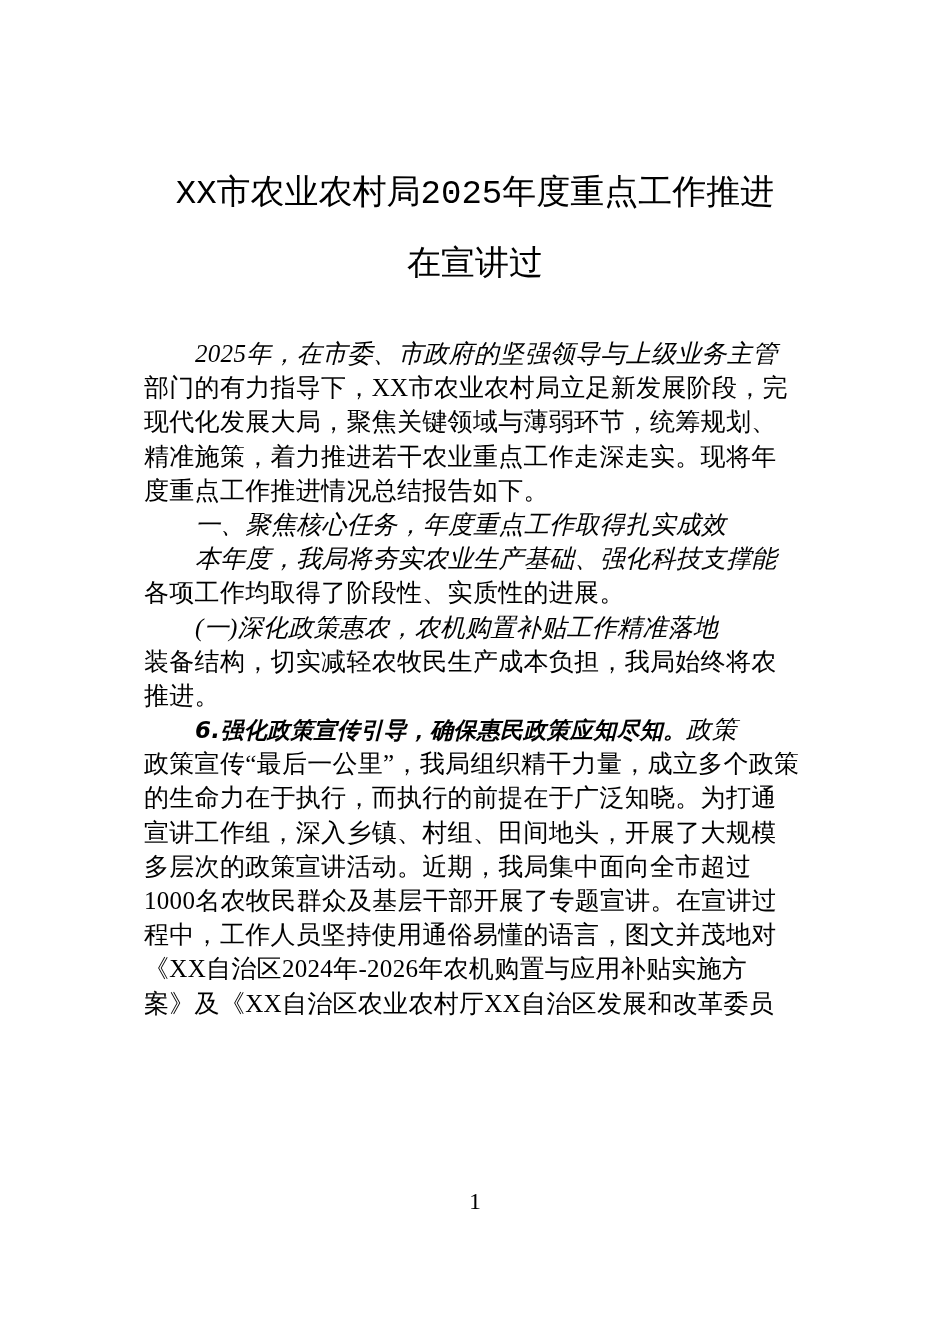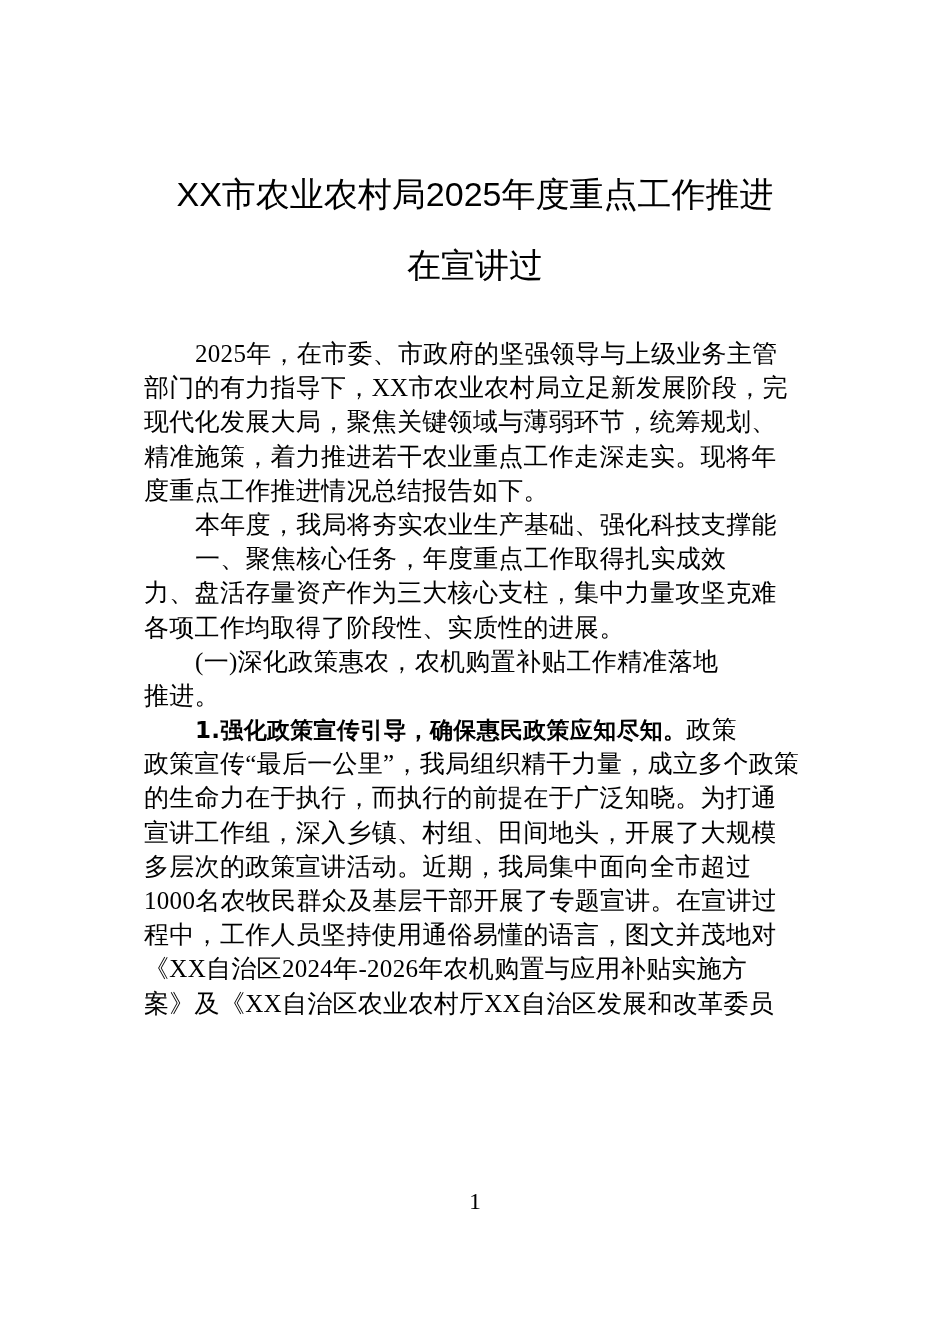--- a/index.html
+++ b/index.html
@@ -1,50 +1,50 @@
 <!DOCTYPE html>
 <html><head>
   <meta charset="utf-8">
   <style>
     html, body { margin: 0; padding: 0; background: #ffffff; }
     body { width: 950px; height: 1344px; position: relative; overflow: hidden;
       font-family: "DejaVu Sans", "Liberation Serif", sans-serif; color: #000; }
     .page { position: absolute; left: 0; top: 0; width: 950px; height: 1344px; background: #fff; }
     .title { position: absolute; left: 140px; width: 670px; text-align: center;
-      font-family: Liberation Sans, sans-serif; font-size: 34px; line-height: 34px; white-space: nowrap; }
+      font-family: Liberation Mono, monospace; font-size: 34px; line-height: 34px; white-space: nowrap; }
     .t1 { top: 177px; }
     .t2 { top: 248px; }
     .body { position: absolute; left: 144px; top: 337px; width: 670px; }
     .line { height: 34.2px; line-height: 34.2px; font-size: 25px; white-space: nowrap;
       font-family: "Liberation Serif", "DejaVu Sans", serif; letter-spacing: 0.3px; }
-    .ind { padding-left: 51px; }
+    .ind { padding-left: 51px; font-style: italic; }
     .bold { font-weight: bold; font-family: "DejaVu Sans", sans-serif; font-size: 23px; }
     .pagenum { position: absolute; top: 1188px; left: 0; width: 950px; text-align: center;
       font-family: "Liberation Serif", serif; font-size: 24px; }
   </style>
 </head>
 <body>
 
 <div class="page">
   <div class="title t1">XX市农业农村局2025年度重点工作推进</div>
   <div class="title t2">在宣讲过</div>
 
   <div class="body">
     <div class="line ind">2025年，在市委、市政府的坚强领导与上级业务主管</div>
     <div class="line">部门的有力指导下，XX市农业农村局立足新发展阶段，完</div>
     <div class="line">现代化发展大局，聚焦关键领域与薄弱环节，统筹规划、</div>
     <div class="line">精准施策，着力推进若干农业重点工作走深走实。现将年</div>
     <div class="line">度重点工作推进情况总结报告如下。</div>
+    <div class="line ind">一、聚焦核心任务，年度重点工作取得扎实成效</div>
     <div class="line ind">本年度，我局将夯实农业生产基础、强化科技支撑能</div>
-    <div class="line ind">一、聚焦核心任务，年度重点工作取得扎实成效</div>
-    <div class="line">力、盘活存量资产作为三大核心支柱，集中力量攻坚克难</div>
     <div class="line">各项工作均取得了阶段性、实质性的进展。</div>
     <div class="line ind">(一)深化政策惠农，农机购置补贴工作精准落地</div>
+    <div class="line">装备结构，切实减轻农牧民生产成本负担，我局始终将农</div>
     <div class="line">推进。</div>
-    <div class="line ind"><span class="bold">1.强化政策宣传引导，确保惠民政策应知尽知。</span><span>政策</span></div>
+    <div class="line ind"><span class="bold">6.强化政策宣传引导，确保惠民政策应知尽知。</span><span>政策</span></div>
     <div class="line">政策宣传“最后一公里”，我局组织精干力量，成立多个政策</div>
     <div class="line">的生命力在于执行，而执行的前提在于广泛知晓。为打通</div>
     <div class="line">宣讲工作组，深入乡镇、村组、田间地头，开展了大规模</div>
     <div class="line">多层次的政策宣讲活动。近期，我局集中面向全市超过</div>
     <div class="line">1000名农牧民群众及基层干部开展了专题宣讲。在宣讲过</div>
     <div class="line">程中，工作人员坚持使用通俗易懂的语言，图文并茂地对</div>
     <div class="line">《XX自治区2024年-2026年农机购置与应用补贴实施方</div>
     <div class="line">案》及《XX自治区农业农村厅XX自治区发展和改革委员</div>
   </div>
 

